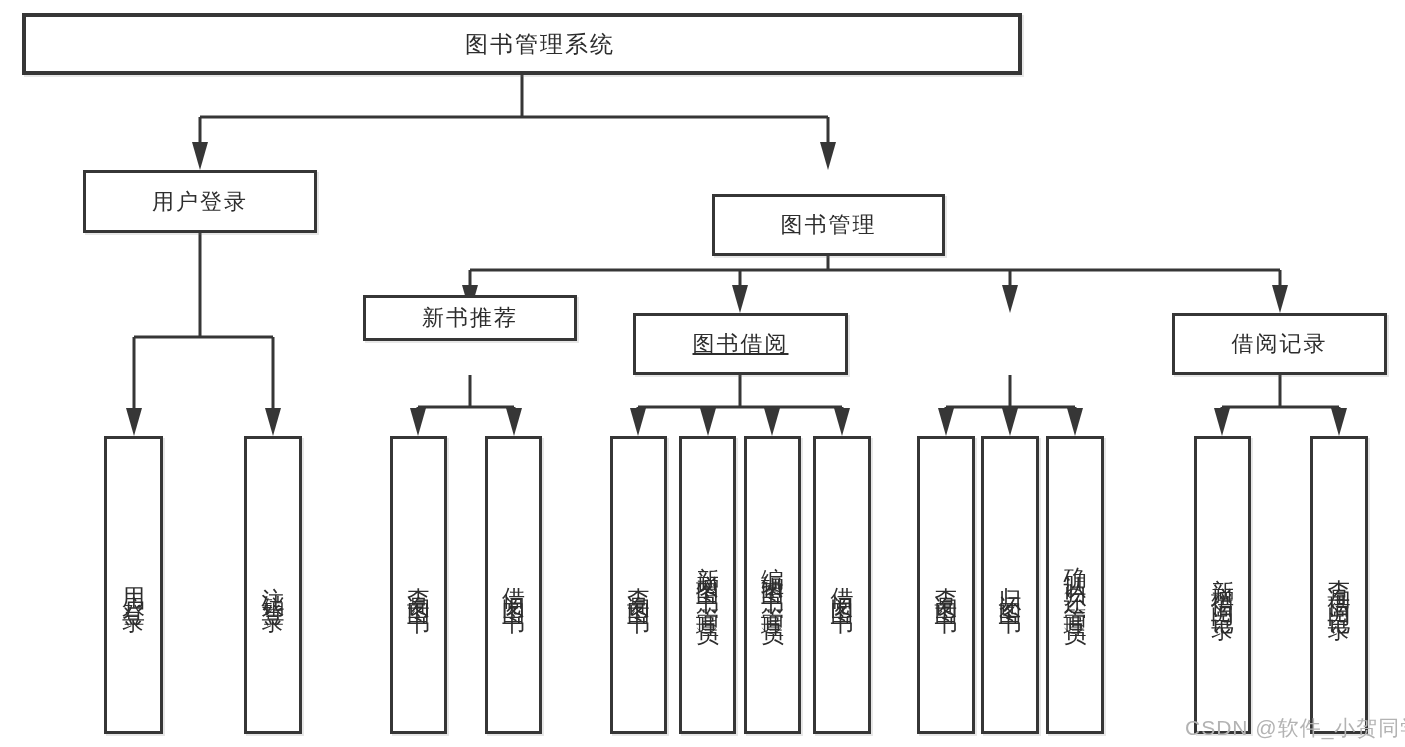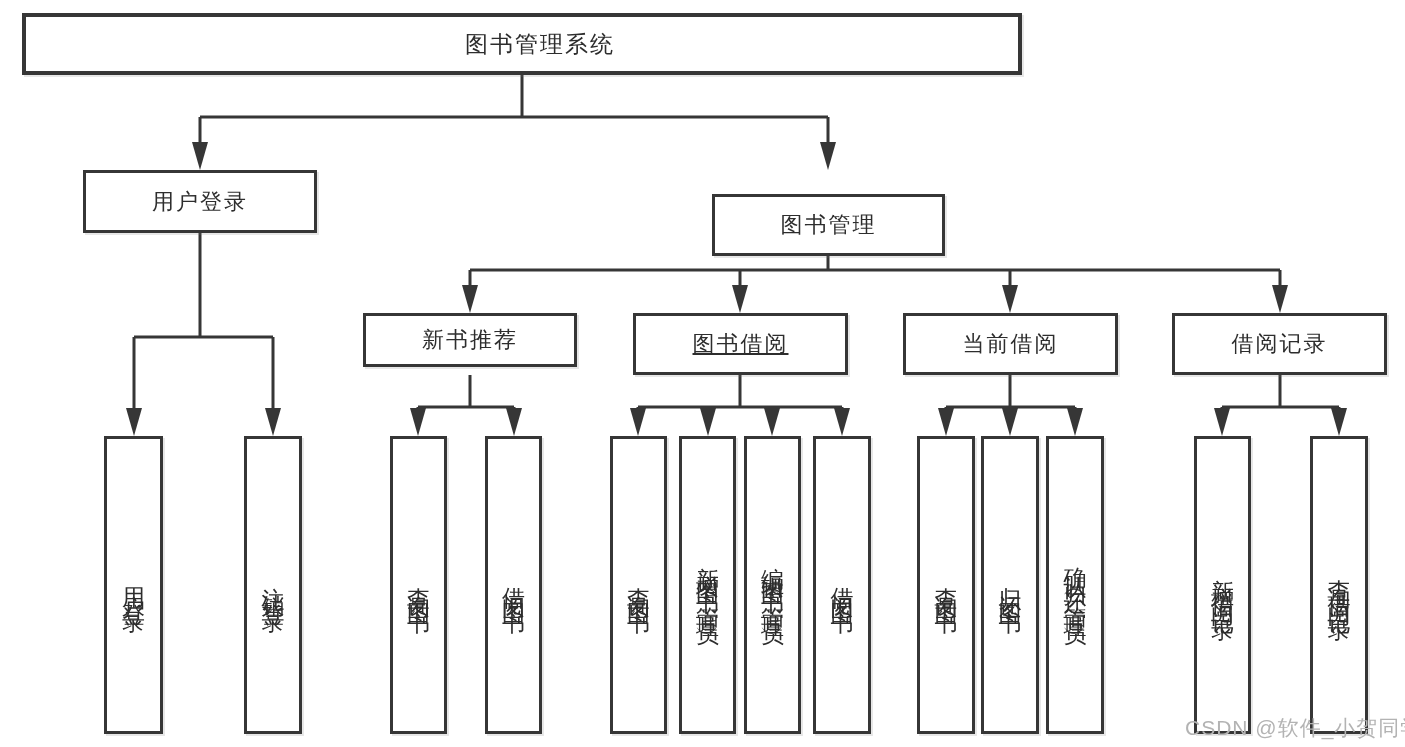--- a/index.html
+++ b/index.html
@@ -96,23 +96,22 @@
       <polygon points="1214,408 1230,408 1222,436"></polygon>
       <polygon points="1331,408 1347,408 1339,436"></polygon>
     </g>
   </svg>
 
   <div class="node h-node root-node" style="left:22px;top:13px;width:1000px;height:62px;padding-left:36px;">图书管理系统</div>
 
   <div class="node h-node" style="left:83px;top:170px;width:234px;height:63px;">用户登录</div>
   <div class="node h-node" style="left:712px;top:170px;width:233px;height:62px;margin-top:24px;">图书管理</div>
 
-  <div class="node h-node" style="left:363px;top:313px;width:214px;height:54px;">新书推荐</div>
+  <div class="node h-node" style="left:363px;top:295px;width:214px;height:46px;">新书推荐</div>
   <div class="node h-node" style="left:633px;top:313px;width:215px;height:62px;text-decoration:underline;">图书借阅</div>
-  <div class="node h-node" style="left:903px;top:313px;width:215px;height:62px;">当前借阅</div>
   <div class="node h-node" style="left:1172px;top:313px;width:215px;height:62px;">借阅记录</div>
 
   <div class="node v-node" style="left:104px;top:436px;width:59px;height:298px;">用户登录</div>
   <div class="node v-node" style="left:244px;top:436px;width:58px;height:298px;">注销登录</div>
 
   <div class="node v-node" style="left:390px;top:436px;width:57px;height:298px;">查询图书</div>
   <div class="node v-node" style="left:485px;top:436px;width:57px;height:298px;">借阅图书</div>
 
   <div class="node v-node" style="left:610px;top:436px;width:57px;height:298px;">查询图书</div>
   <div class="node v-node" style="left:679px;top:436px;width:57px;height:298px;">新增图书（管理员）</div>

